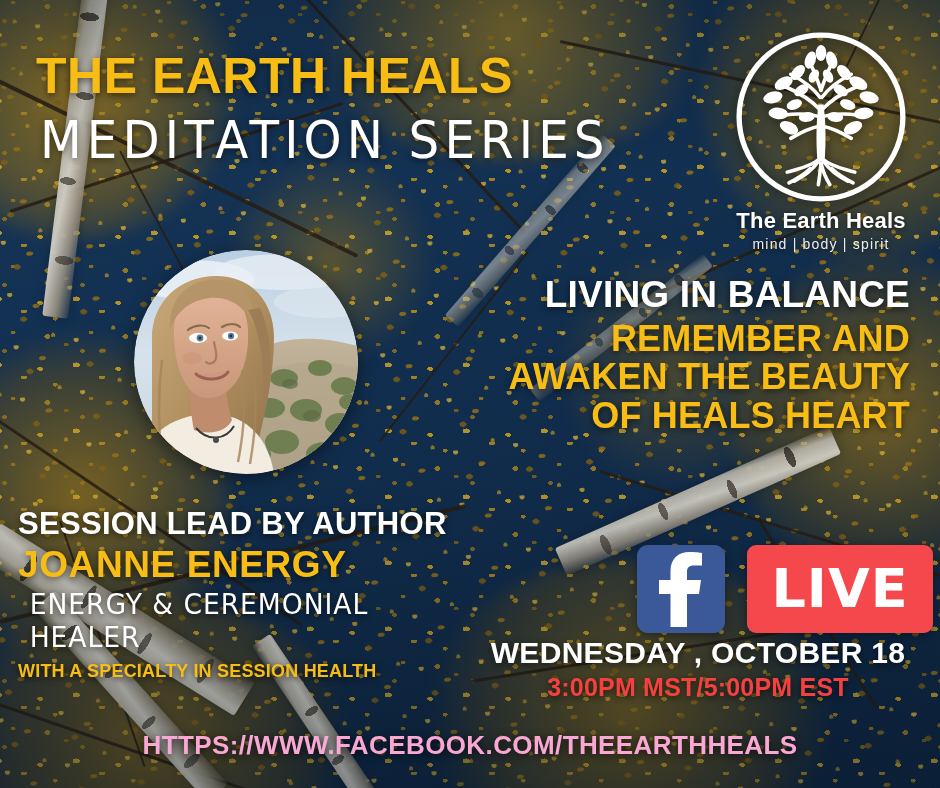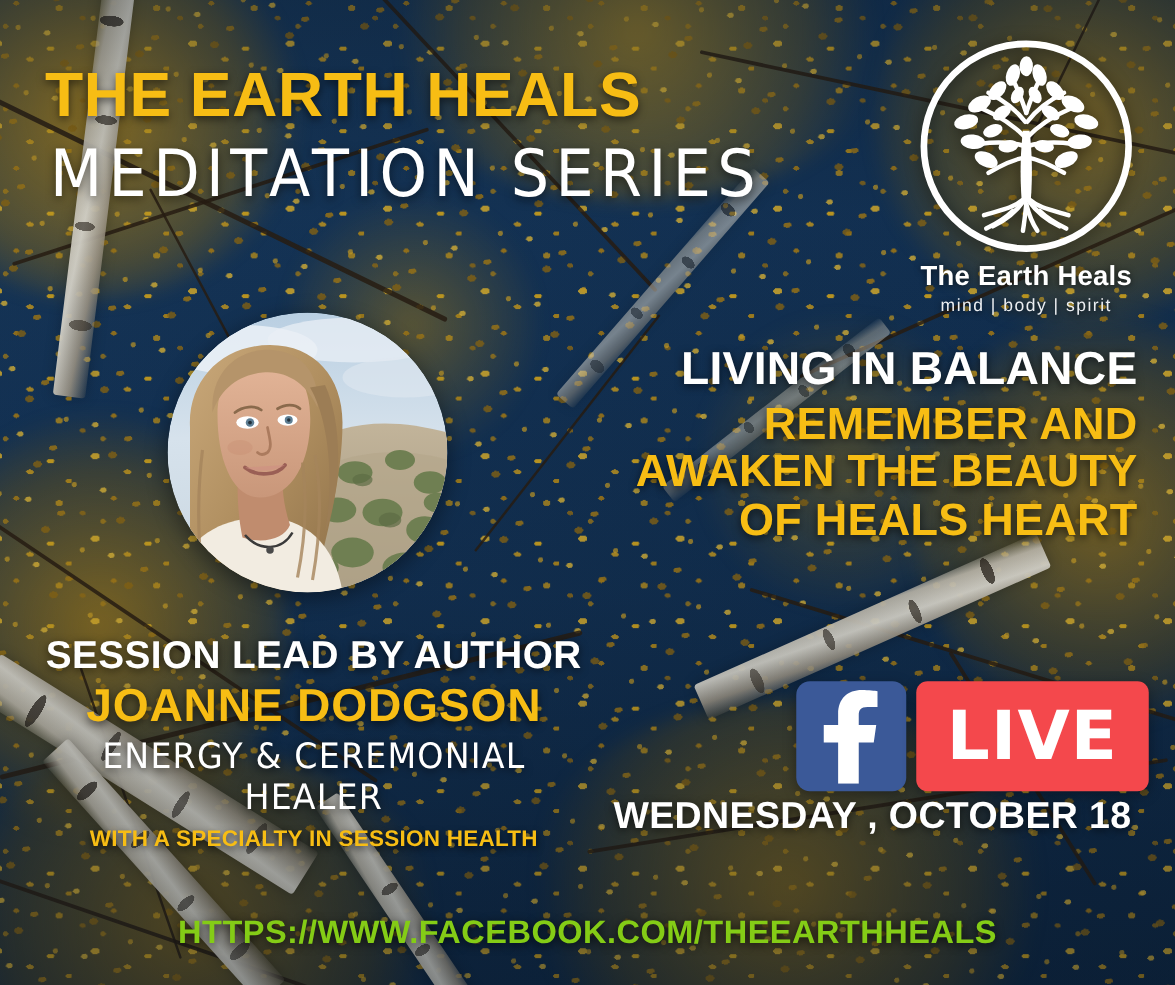--- a/index.html
+++ b/index.html
@@ -150,21 +150,21 @@
   }
   .topic .white{ color:#ffffff; font-size:37px; letter-spacing:.2px; display:block;
     text-shadow:0 2px 7px rgba(0,0,0,.6); }
   .topic .gold{ color:#f7bd14; font-size:36px; letter-spacing:.2px; display:block;
     text-shadow:0 2px 7px rgba(0,0,0,.6); }
   .topic .l3{ margin-top:6px; }
 
   
   .speaker{
     position:absolute; left:18px; top:506px;
-    width:466px; text-align:center;
+    width:466px; text-align:left;
   }
   .sp-lead{
     color:#ffffff; font-weight:700; font-size:31px; letter-spacing:.3px;
     text-shadow:0 2px 7px rgba(0,0,0,.6);
   }
   .sp-name{
     color:#f7bd14; font-weight:700; font-size:37px; letter-spacing:.6px;
     margin-top:2px;
     text-shadow:0 2px 7px rgba(0,0,0,.6);
   }
@@ -177,21 +177,21 @@
   }
   .sp-cred{
     color:#f7bd14; font-weight:700; font-size:18px; letter-spacing:.2px;
     margin-top:6px; line-height:1.25;
     text-shadow:0 2px 6px rgba(0,0,0,.7);
   }
 
   
   .fblive{
     position:absolute; left:637px; top:545px;
-    display:flex; align-items:stretch; gap:8px;
+    display:flex; align-items:stretch; gap:22px;
   }
   .fb-tile{
     width:88px; height:88px; border-radius:11px;
     background:#3b5998;
     display:flex; align-items:center; justify-content:center;
     box-shadow:0 3px 10px rgba(0,0,0,.35);
   }
   .live-tile{
     width:186px; height:88px; border-radius:9px;
     background:#f4484c;
@@ -209,21 +209,21 @@
   .date{
     color:#ffffff; font-weight:700; font-size:30px; letter-spacing:.3px;
     text-shadow:0 2px 7px rgba(0,0,0,.6);
   }
   .time{
     color:#f4413f; font-weight:700; font-size:25px; letter-spacing:.2px; margin-top:3px;
     text-shadow:0 2px 7px rgba(0,0,0,.65);
   }
   .urlwrap{ position:absolute; left:0; top:730px; width:940px; text-align:center; }
   .url{
-    color:#84cc16; font-weight:700; font-size:26px; letter-spacing:.4px;
+    color:#f9a8d4; font-weight:700; font-size:26px; letter-spacing:.4px;
     text-shadow:0 2px 8px rgba(0,0,0,.75);
   }
 </style>
 </head>
 <body>
 
 <div class="poster">
 
   <div class="bg">
     <div class="sky"></div>
@@ -428,40 +428,41 @@
 
     <div class="topic">
       <span class="white">LIVING IN BALANCE</span>
       <span class="gold l3">REMEMBER AND</span>
       <span class="gold">AWAKEN THE BEAUTY</span>
       <span class="gold">OF HEALS HEART</span>
     </div>
 
     <div class="speaker">
       <div class="sp-lead">SESSION LEAD BY AUTHOR</div>
-      <div class="sp-name">JOANNE DODGSON</div>
+      <div class="sp-name">JOANNE ENERGY</div>
       <div class="sp-role">ENERGY &amp; CEREMONIAL HEALER</div>
       <div class="sp-cred">
         <div>WITH A SPECIALTY IN SESSION HEALTH</div>
       </div>
     </div>
 
     <div class="fblive">
       <div class="fb-tile">
         <svg width="54" height="76" viewBox="0 0 54 76" aria-hidden="true">
           <path d="M33 76 V43 H45 L47 29 H33 V21 C33 17 34.5 14.5 40 14.5 H48 V2 C46 1.6 41 1 35.5 1 C24 1 16.5 8 16.5 20 V29 H5 V43 H16.5 V76 Z" fill="#ffffff"></path>
         </svg>
       </div>
       <div class="live-tile">
         <span>LIVE</span>
       </div>
     </div>
 
     <div class="datewrap">
       <div class="date">WEDNESDAY , OCTOBER 18</div>
+      <div class="time">3:00PM MST/5:00PM EST</div>
     </div>
 
     <div class="urlwrap">
       <div class="url">HTTPS://WWW.FACEBOOK.COM/THEEARTHHEALS</div>
     </div>
 
   </div>
 </div>
 
 </body></html>

